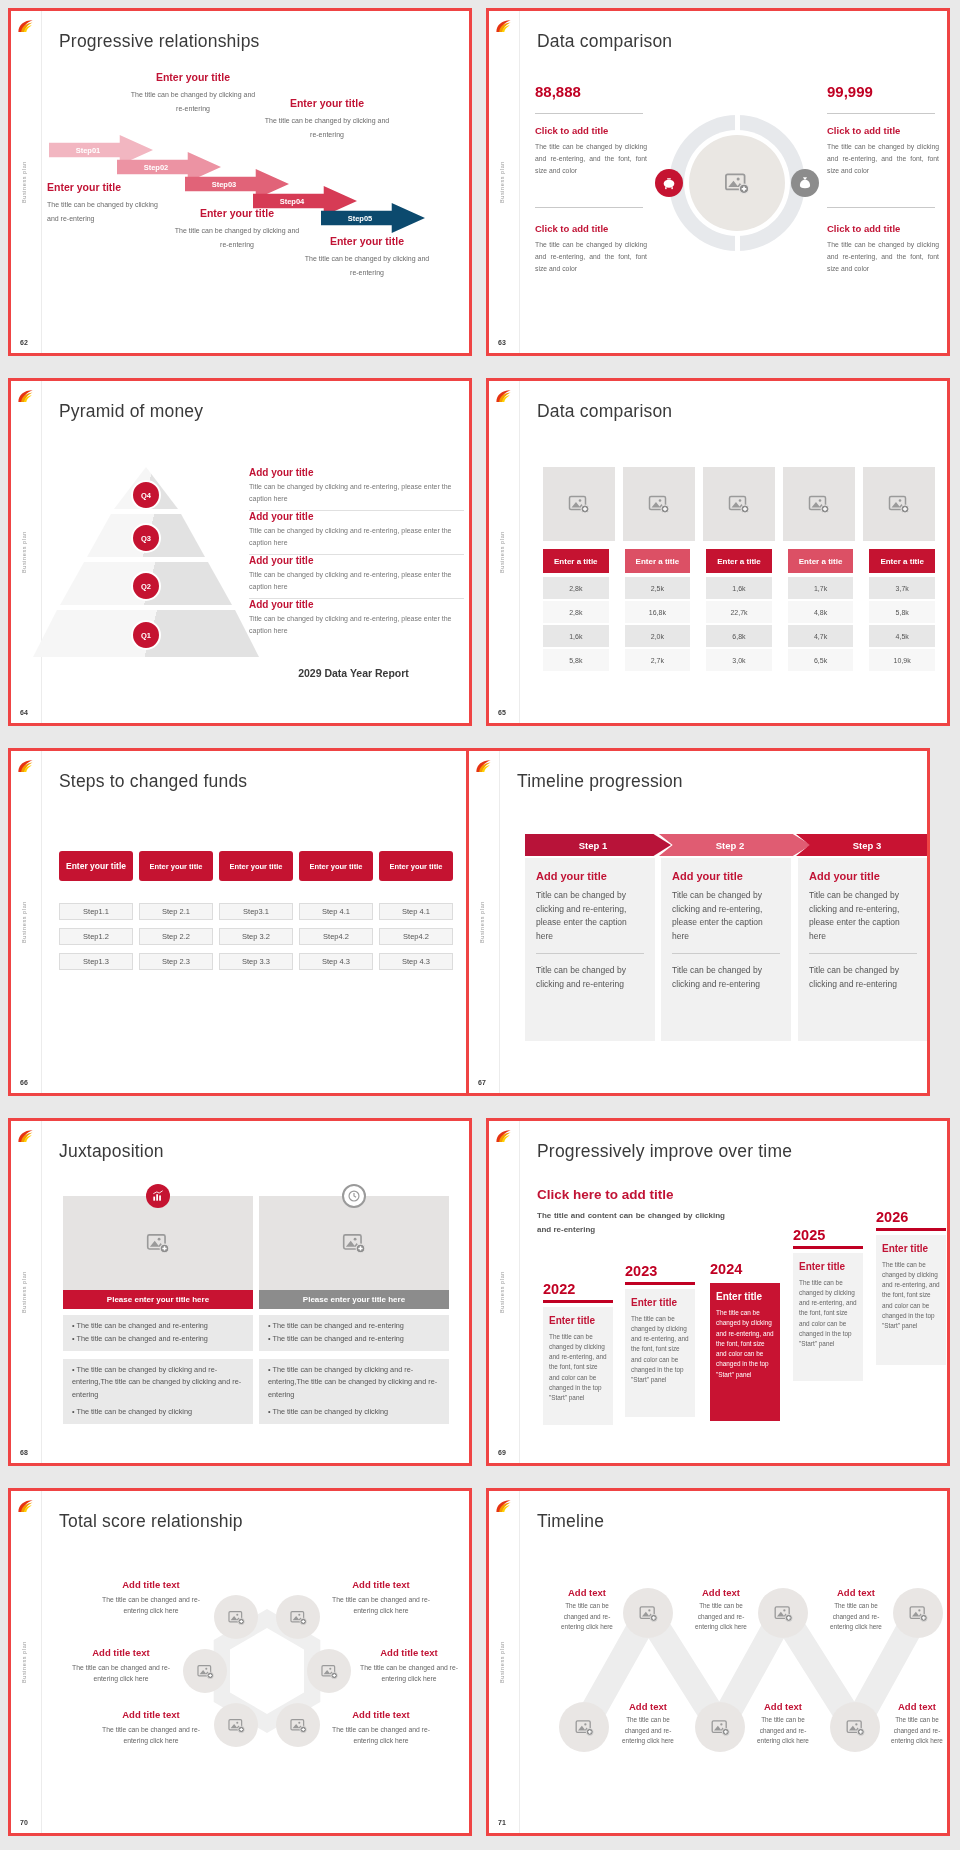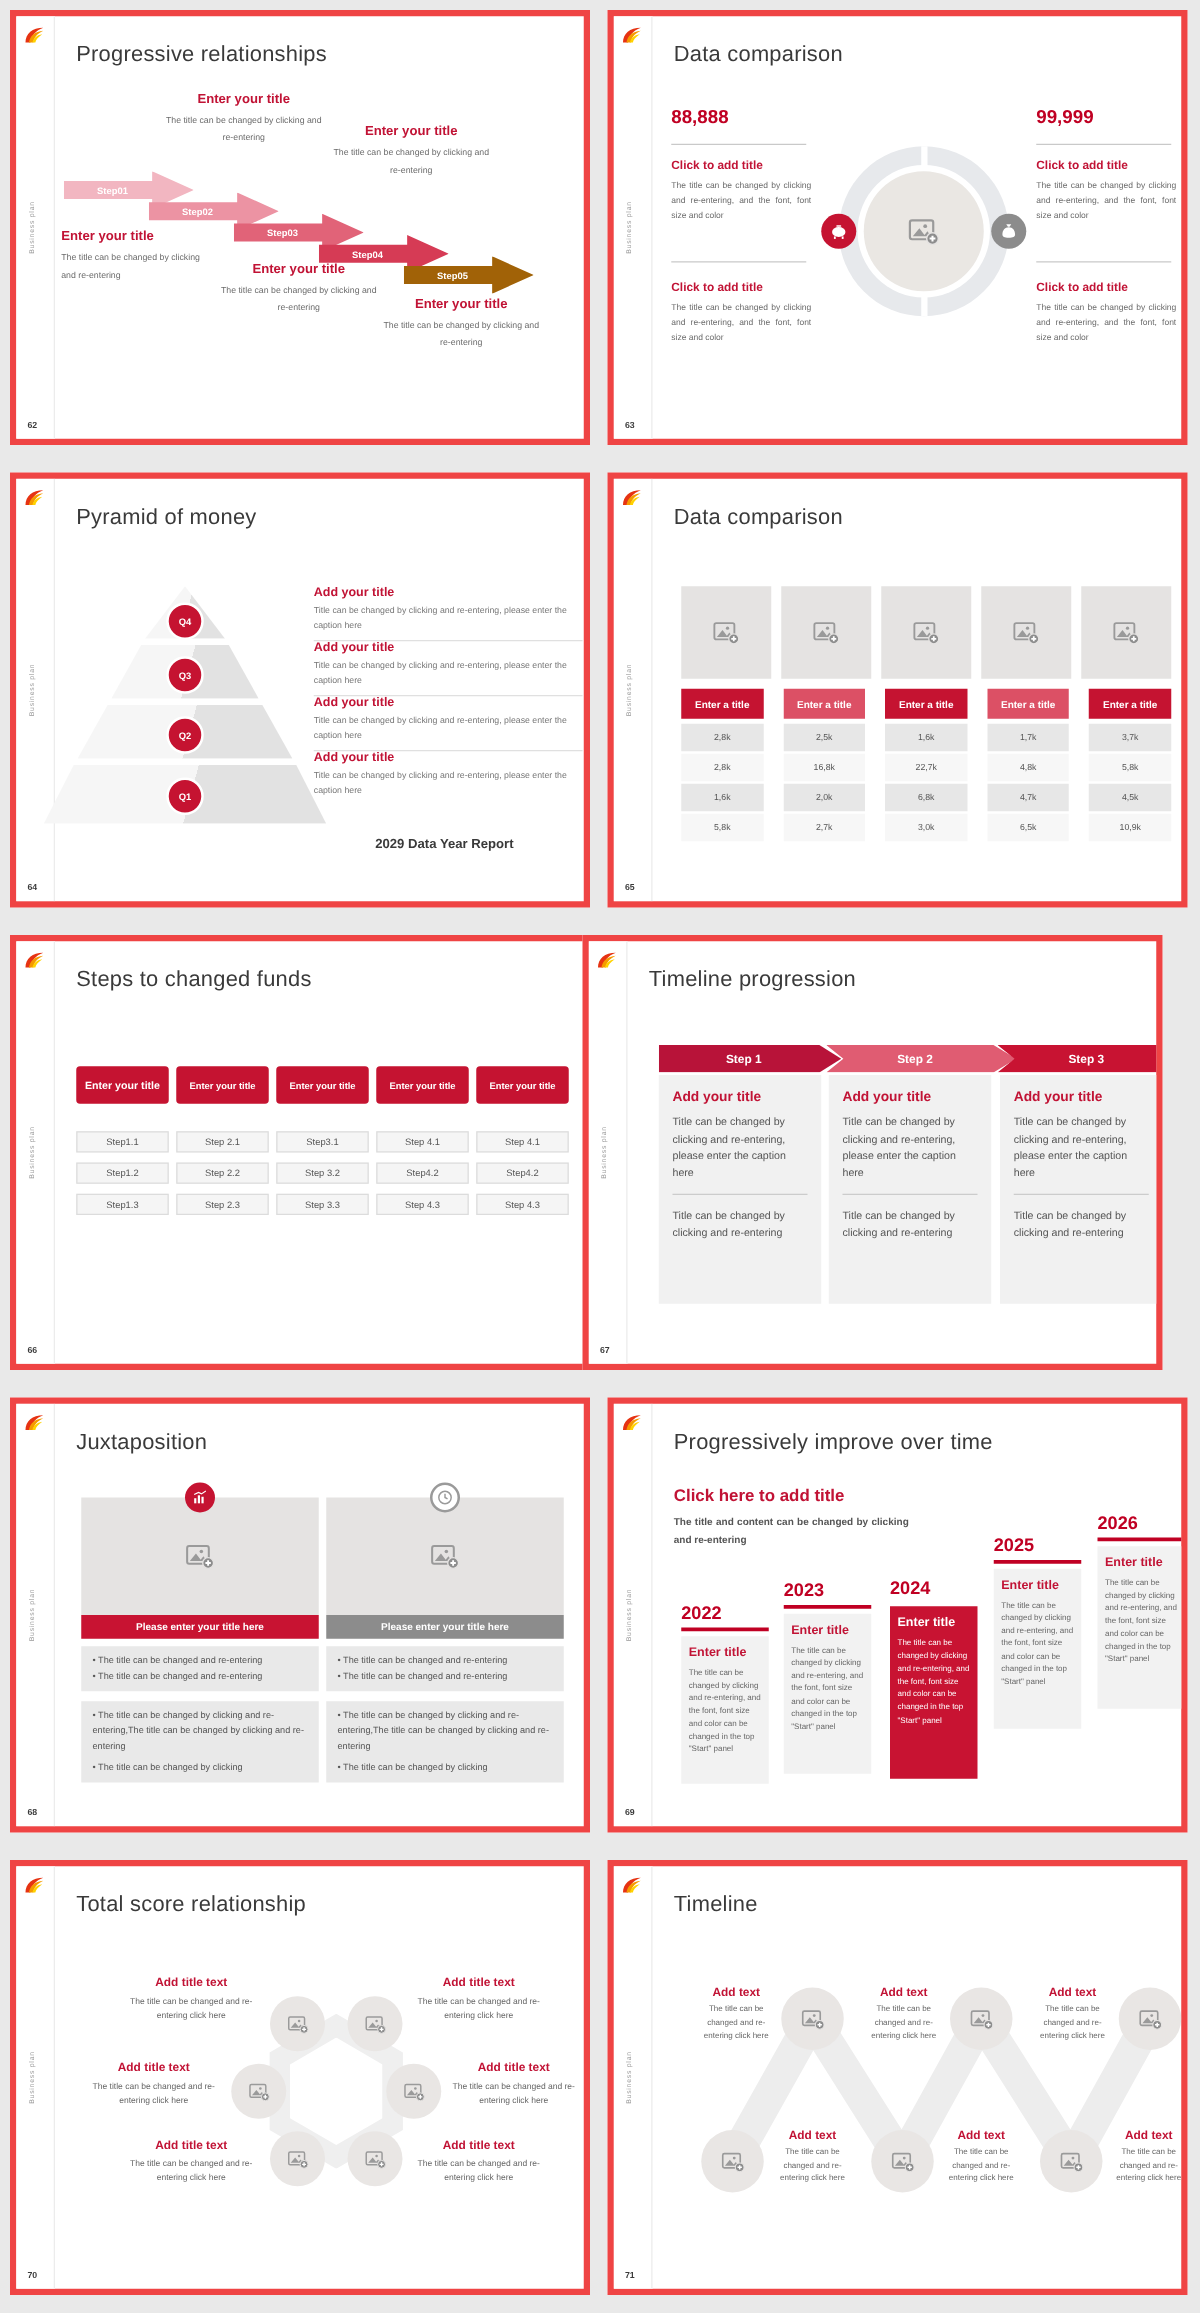--- a/index.html
+++ b/index.html
@@ -1,17 +1,17 @@
 <!DOCTYPE html>
 <html><head>
 <meta charset="utf-8">
 <style>
   html,body{margin:0;padding:0;background:#e9e9e9;}
   .page{position:relative;width:960px;height:1850px;background:#e9e9e9;font-family:"Liberation Sans",sans-serif;overflow:hidden;}
-  .slide{position:absolute;width:464px;height:348px;background:#fff;border:5px solid #ef4444;box-sizing:border-box;overflow:hidden;}
+  .slide{position:absolute;width:464px;height:348px;background:#fff;border:3px solid #ef4444;box-sizing:border-box;overflow:hidden;}
   .rail{position:absolute;left:0;top:0;bottom:0;width:30px;border-right:1px solid #ececec;background:#fff;}
   .logo{position:absolute;left:5px;top:6px;width:19px;height:19px;}
   .vtext{position:absolute;left:10px;top:50%;transform:translateY(-50%) rotate(180deg);writing-mode:vertical-rl;font-size:5.5px;color:#999;letter-spacing:.6px;}
   .num{position:absolute;left:9px;bottom:7px;font-size:7px;font-weight:bold;color:#3a3a3a;}
   .stitle{position:absolute;left:48px;top:20px;margin:0;font-size:17.5px;font-weight:400;color:#3a3a3a;letter-spacing:.2px;}
   .abs{position:absolute;}
   .ph-slot{display:inline-block;}
   .ph-slot svg{width:100%;height:100%;display:block;}
   .ph-slot .o{fill:none;stroke:#9a9a9a;stroke-width:1.5;}
   .ph-slot .f{fill:#9a9a9a;}
@@ -122,21 +122,21 @@
       </div>
     <div class="arrow" style="left:106px;top:141px;background:#ec93a3">
         <span>Step02</span>
       </div>
     <div class="arrow" style="left:174px;top:158px;background:#e16378">
         <span>Step03</span>
       </div>
     <div class="arrow" style="left:242px;top:175px;background:#d63b55">
         <span>Step04</span>
       </div>
-    <div class="arrow" style="left:310px;top:192px;background:#a16207">
+    <div class="arrow" style="left:310px;top:192px;background:#0c4a6e">
         <span>Step05</span>
       </div>
     <div class="blk" style="left:118px;top:60px">
         <div class="bt">Enter your title</div>
         <div class="bb">The title can be changed by clicking and re-entering</div>
       </div>
     <div class="blk" style="left:252px;top:86px">
         <div class="bt">Enter your title</div>
         <div class="bb">The title can be changed by clicking and re-entering</div>
       </div>

